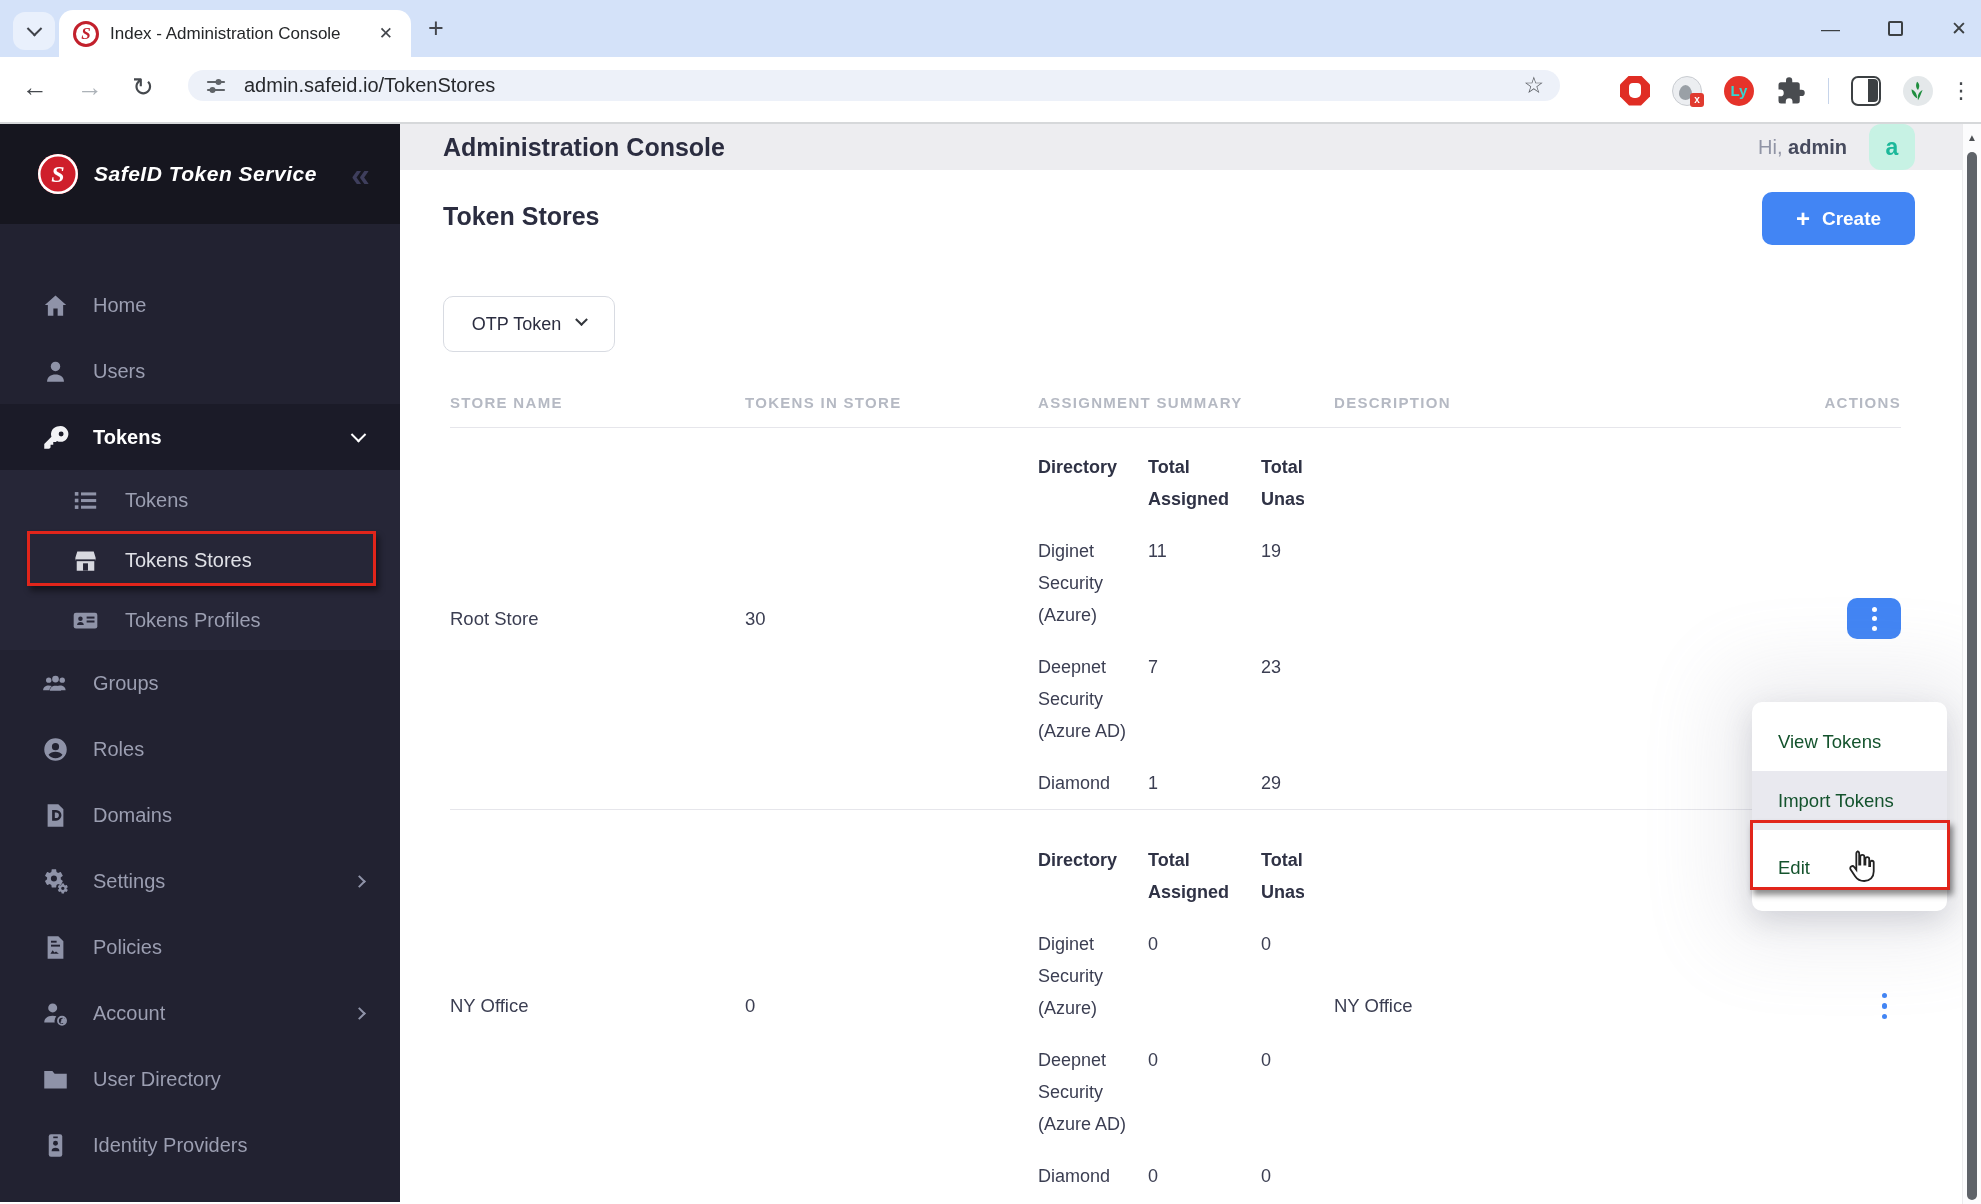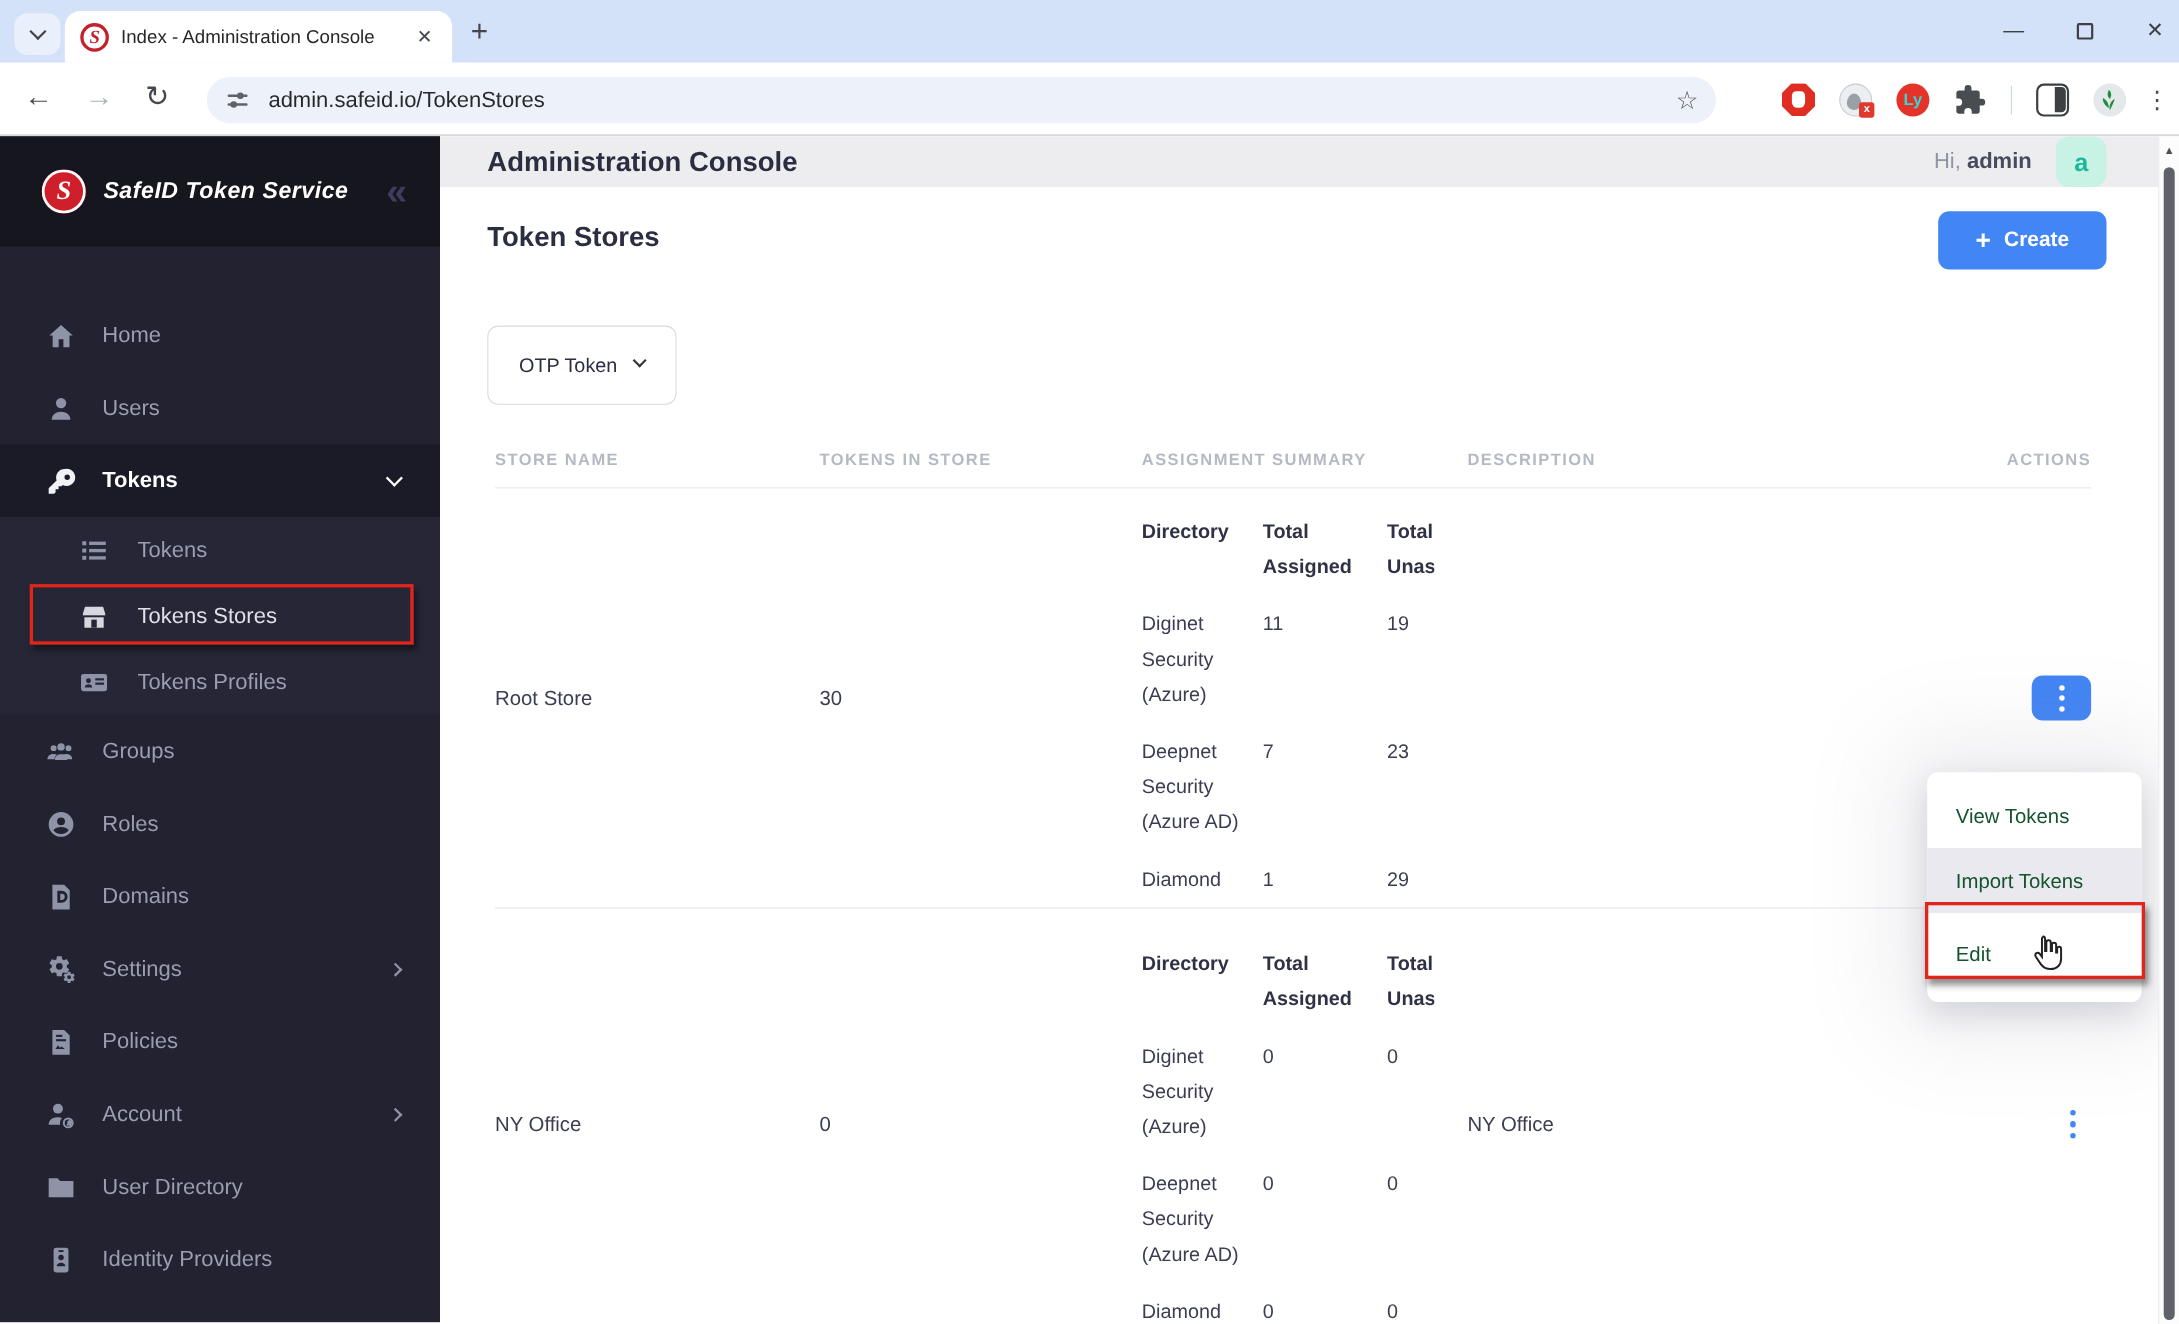--- a/index.html
+++ b/index.html
@@ -22,21 +22,21 @@
     font-size:17px; display:flex; align-items:center; justify-content:center; flex:0 0 auto; }
   .tabtitle { font-size:17px; color:#252729; white-space:nowrap; overflow:hidden; flex:1; }
   .tabclose { font-size:17px; color:#43464c; cursor:pointer; padding:2px 4px; }
   .newtab { position:absolute; left:428px; top:13px; font-size:27px; color:#43464c; cursor:pointer; font-weight:400; }
   .wincontrols { position:absolute; right:14px; top:0; height:57px; display:flex; align-items:center; gap:48px; }
   .winbtn { color:#3c4043; font-size:19px; cursor:pointer; line-height:1; }
   .winbtn.max { width:15px; height:15px; border:2px solid #3c4043; border-radius:2px; }
   .toolbar { position:relative; height:67px; background:#fff; border-bottom:2px solid #d6d8da; }
   .navbtn { position:absolute; top:15px; font-size:26px; color:#45494e; cursor:pointer; }
   .navbtn.fwd { color:#acb2b8; }
-  .omnibox { position:absolute; left:188px; top:13px; width:1372px; height:42px; background:#edf1f9;
+  .omnibox { position:absolute; left:188px; top:13px; width:1372px; height:31px; background:#edf1f9;
     border-radius:21px; display:flex; align-items:center; padding:0 16px; gap:16px; }
   .urltext { font-size:20px; color:#27292d; flex:1; }
   .staricon { font-size:23px; color:#55585e; cursor:pointer; }
   .exticons { position:absolute; right:0; top:0; height:67px; display:flex; align-items:center; }
   .ext { width:30px; height:30px; margin-right:22px; cursor:pointer; position:relative; }
   .ext.hand { background:#e02d24; clip-path:polygon(30% 0,70% 0,100% 30%,100% 70%,70% 100%,30% 100%,0 70%,0 30%); display:flex; align-items:center; justify-content:center; }
   .ext.hand .palm { width:12px; height:15px; background:#fff; border-radius:4px 4px 5px 5px; }
   .ext.fish { background:#eceef1; border-radius:50%; border:1px solid #c9ccd1; }
   .ext.fish .body { position:absolute; left:6px; top:8px; width:13px; height:15px; background:#9aa0a6; border-radius:50% 50% 50% 50%/60% 60% 40% 40%; }
   .ext.fish .badge { position:absolute; right:-3px; bottom:-2px; width:14px; height:14px; background:#e03a2f; border-radius:3px;
@@ -79,21 +79,21 @@
   .greet b { color:#474b5e; }
   .avatar { width:46px; height:46px; border-radius:12px; background:#c7f2e4; color:#1cb89a;
     font-size:23px; font-weight:bold; display:flex; align-items:center; justify-content:center; cursor:pointer; }
   .content { position:relative; flex:1; padding:32px 0 0 43px; }
   .page-head { position:relative; height:60px; }
   .page-title { font-size:25px; font-weight:bold; color:#2b2d40; }
   .createbtn { position:absolute; right:66px; top:-10px; width:153px; height:53px; background:#4285f4; border:none;
     border-radius:10px; color:#fff; font-size:19px; font-weight:600; font-family:inherit; display:flex; align-items:center;
     justify-content:center; gap:12px; cursor:pointer; }
   .createbtn .plus { font-size:24px; font-weight:bold; line-height:1; }
-  .filter { margin-top:34px; width:172px; height:72px; border:1px solid #d8dbe2; border-radius:10px;
+  .filter { margin-top:34px; width:172px; height:56px; border:1px solid #d8dbe2; border-radius:10px;
     display:flex; align-items:center; justify-content:center; gap:16px; font-size:18px; color:#2b2d40; cursor:pointer; }
   .filter .chev { width:9px; height:9px; border-color:#33363c; margin-top:-4px; }
   
   .stores { margin:42px 0 0 7px; width:1451px; }
   .thead { display:grid; grid-template-columns:295px 293px 296px 306px 1fr; padding-bottom:16px; border-bottom:1px solid #e6e6eb; }
   .thead div { font-size:15px; font-weight:bold; letter-spacing:1.3px; color:#b5b9c3; }
   .thead .h-actions { text-align:right; }
   .trow { display:grid; grid-template-columns:295px 293px 296px 306px 1fr; align-items:center; }
   .trow.r1 { min-height:368px; }
   .trow.r2 { min-height:392px; border-top:1px solid #e6e6eb; }

